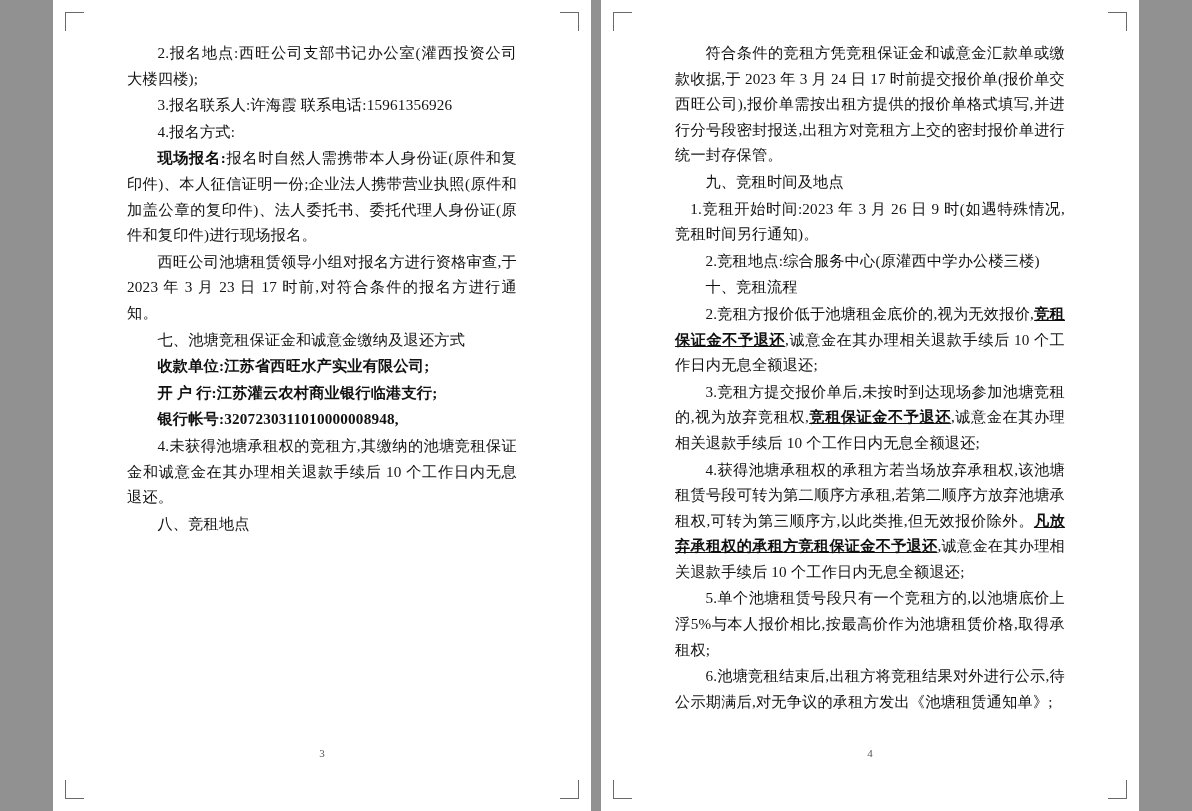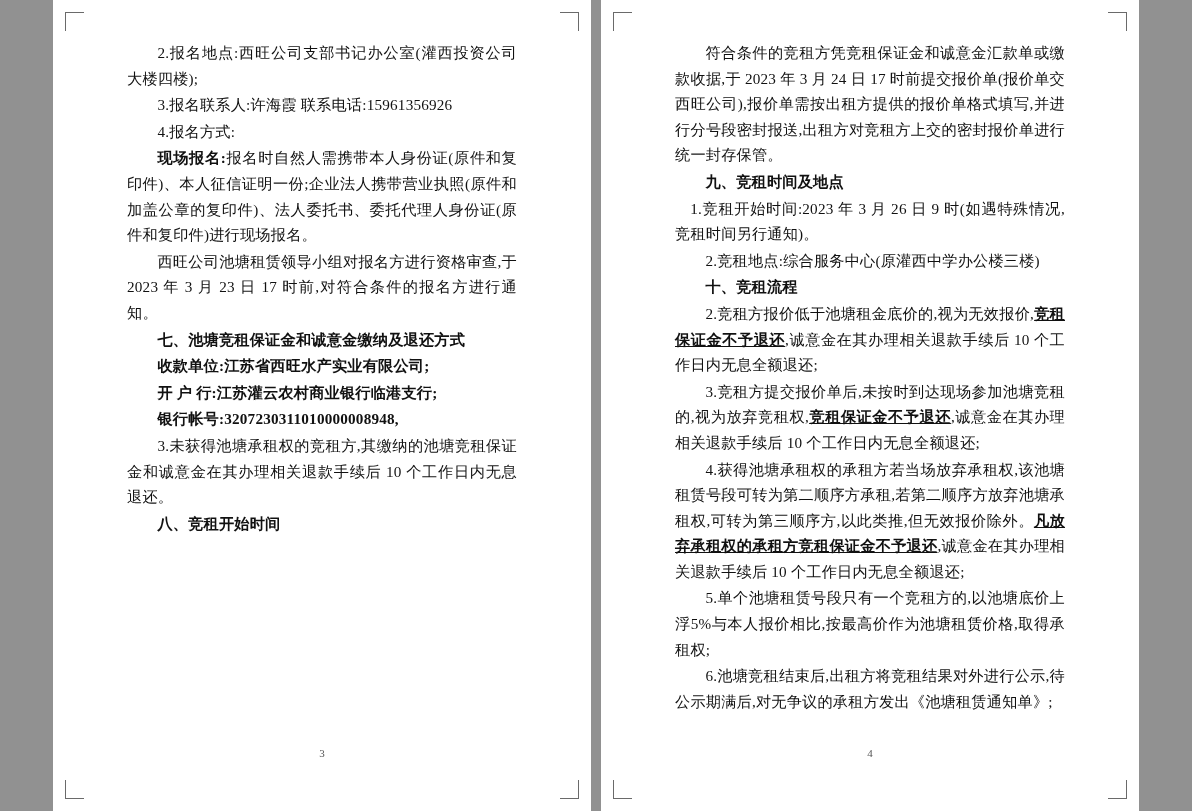--- a/index.html
+++ b/index.html
@@ -53,21 +53,21 @@
     font-size: 15.2px;
     line-height: 25.6px;
     color: #111111;
     text-align: justify;
     text-justify: inter-ideograph;
     letter-spacing: 0.2px;
   }
   p.indent { text-indent: 2em; }
   p.indent1 { text-indent: 1em; }
   p.heading {
-    font-weight: bold;
+    font-weight: normal;
     text-indent: 2em;
   }
   .b { font-weight: bold; }
   .u { text-decoration: underline; font-weight: bold; }
   .pagenum {
     position: absolute;
     bottom: 52px;
     left: 0;
     right: 0;
     text-align: center;
@@ -90,22 +90,22 @@
     <div class="content">
       <p class="indent">2.报名地点:西旺公司支部书记办公室(灌西投资公司大楼四楼);</p>
       <p class="indent">3.报名联系人:许海霞  联系电话:15961356926</p>
       <p class="indent">4.报名方式:</p>
       <p class="indent"><span class="b">现场报名:</span><span>报名时自然人需携带本人身份证(原件和复印件)、本人征信证明一份;企业法人携带营业执照(原件和加盖公章的复印件)、法人委托书、委托代理人身份证(原件和复印件)进行现场报名。</span></p>
       <p class="indent">西旺公司池塘租赁领导小组对报名方进行资格审查,于 2023 年 3 月 23 日 17 时前,对符合条件的报名方进行通知。</p>
       <p class="heading">七、池塘竞租保证金和诚意金缴纳及退还方式</p>
       <p class="indent"><span class="b">收款单位:</span><span class="b">江苏省西旺水产实业有限公司;</span></p>
       <p class="indent"><span class="b">开 户 行:</span><span class="b">江苏灌云农村商业银行临港支行;</span></p>
       <p class="indent"><span class="b">银行帐号:</span><span class="b">3207230311010000008948,</span></p>
-      <p class="indent">3.未获得池塘承租权的竞租方,其缴纳的池塘竞租保证金和诚意金在其办理相关退款手续后 10 个工作日内无息退还。</p>
-      <p class="heading">八、竞租开始时间</p>
+      <p class="indent">4.未获得池塘承租权的竞租方,其缴纳的池塘竞租保证金和诚意金在其办理相关退款手续后 10 个工作日内无息退还。</p>
+      <p class="heading">八、竞租地点</p>
     </div>
     <div class="pagenum">3</div>
   </div>
 
   <div class="page">
     <div class="crop tl"></div>
     <div class="crop tr"></div>
     <div class="crop bl"></div>
     <div class="crop br"></div>
 

